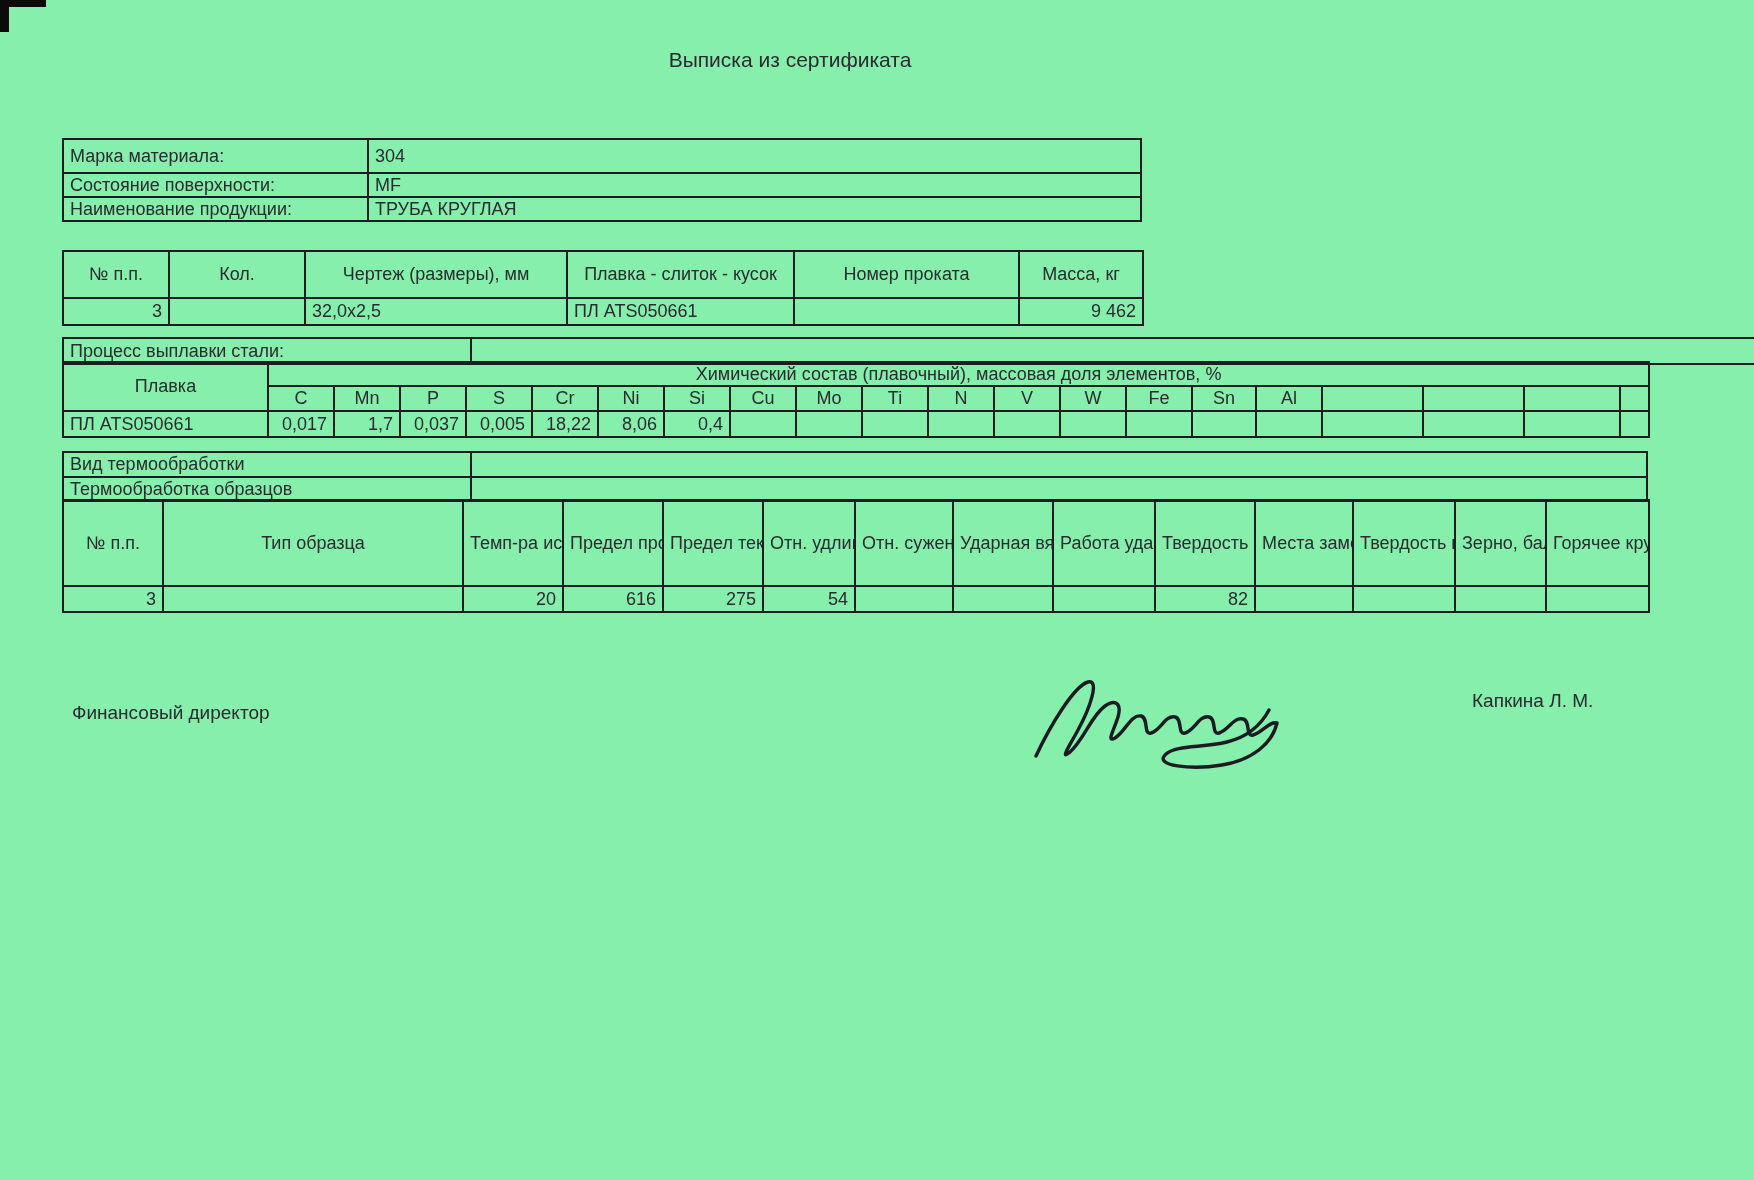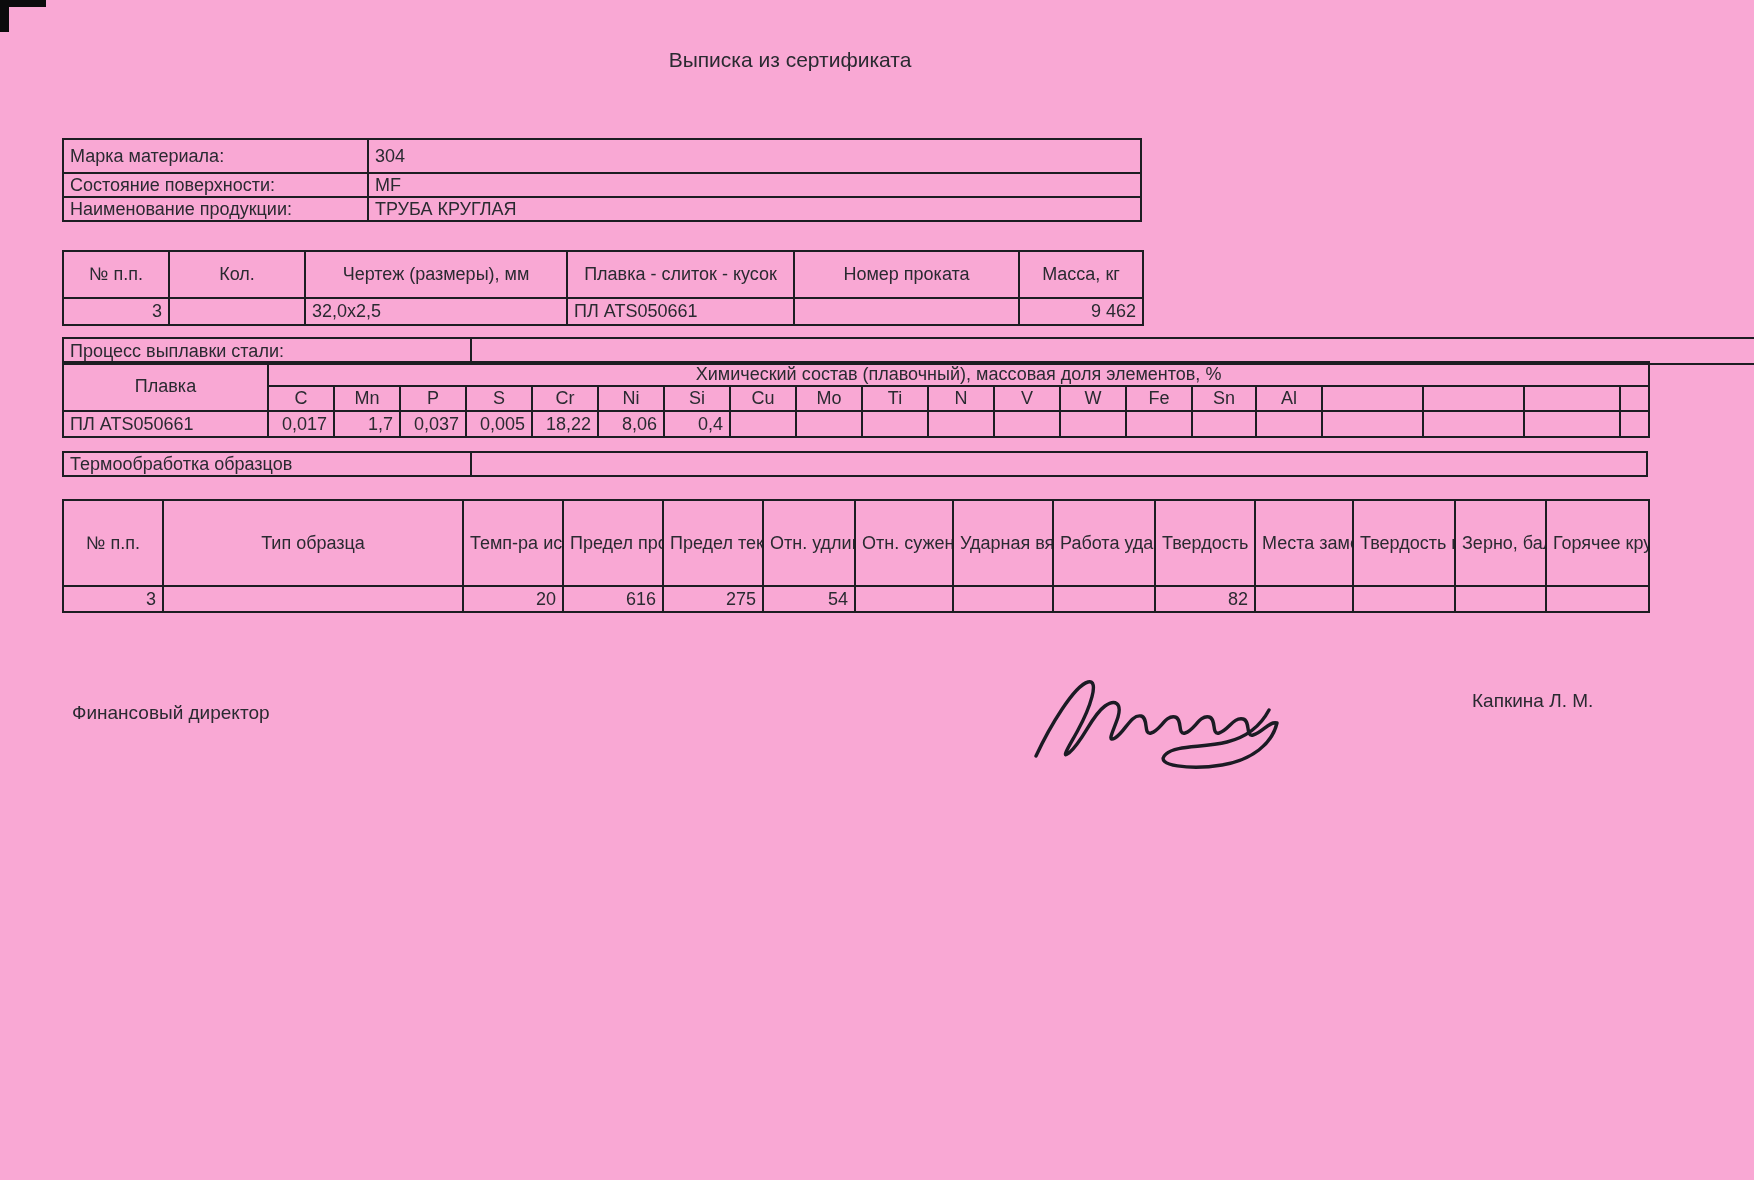--- a/index.html
+++ b/index.html
@@ -1,19 +1,19 @@
 <!DOCTYPE html>
 <html><head>
 <meta charset="utf-8">
 <style>
   html,body { margin:0; padding:0; }
   body { background:#fbfbf8; }
   .page {
     position:relative; width:1754px; height:1180px;
-    background:#f9a8d4;
+    background:#86efac;
     font-family:"Liberation Sans", sans-serif;
     color:#2a2a31;
     overflow:hidden;
   }
   .corner-mark-v { position:absolute; left:0; top:0; width:9px;  height:32px; background:#0b0b0c; }
   .corner-mark-h { position:absolute; left:0; top:0; width:46px; height:7px;  background:#0b0b0c; }
 
   .title-block { position:absolute; left:0; top:46px; width:1580px; text-align:center; }
   .doc-title    { font-size:21px; line-height:1.3; }
   .doc-subtitle { font-size:21px; line-height:1.3; margin-top:9px; }
@@ -186,20 +186,24 @@
     </tr>
   </tbody>
     </table>
 
   <table class="doc-table" style="left:62px; top:451px; width:1586px;">
     <colgroup>
         <col style="width:408px">
         <col>
       </colgroup>
     <tbody>
+        <tr style="height:25px">
+      <td>Вид термообработки</td>
+      <td></td>
+    </tr>
     <tr style="height:24px">
       <td>Термообработка образцов</td>
       <td></td>
     </tr>
   </tbody>
     </table>
 
   <table class="doc-table" style="left:62px; top:499px; width:1586px;">
     <colgroup>
       <col style="width:100px">

